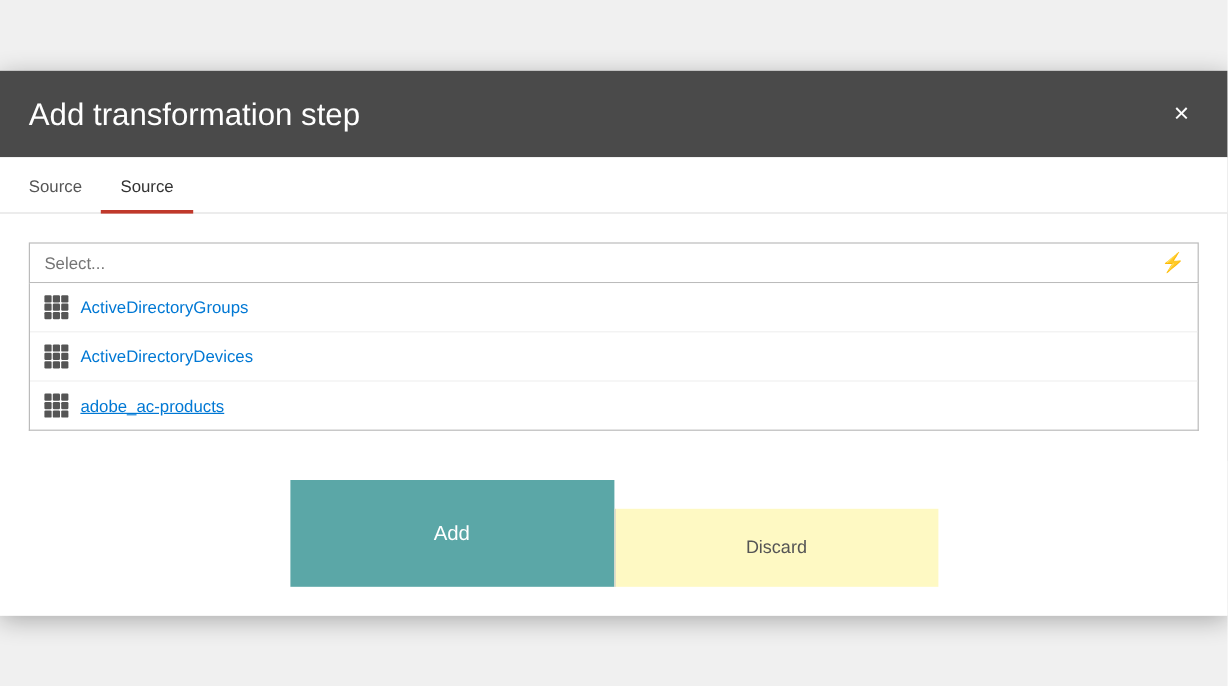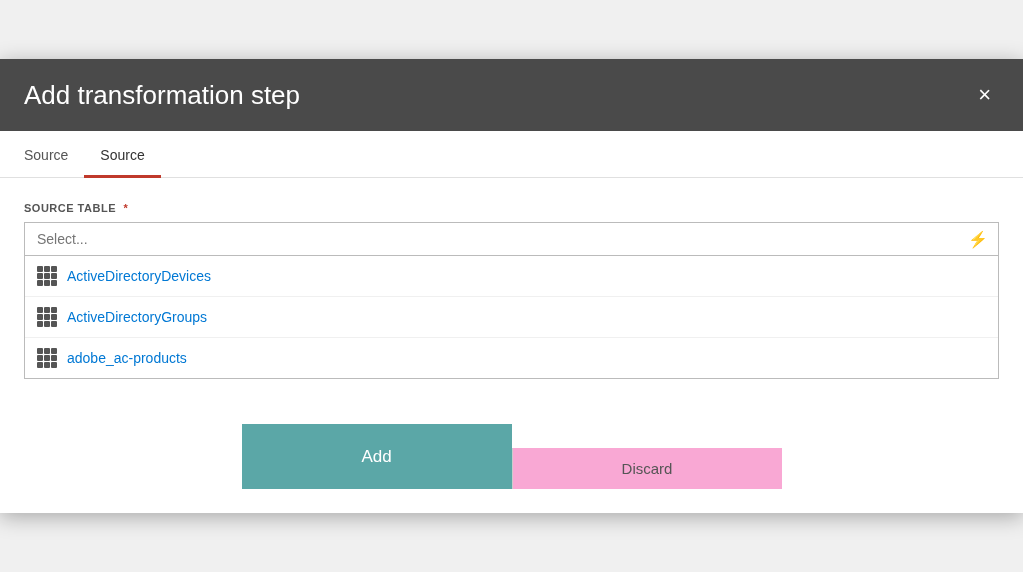--- a/index.html
+++ b/index.html
@@ -129,21 +129,21 @@
 
     .dropdown-item {
       display: flex;
       align-items: center;
       padding: 10px 12px;
       cursor: pointer;
       font-size: 14px;
       color: #0078d4;
       border-bottom: 1px solid #f0f0f0;
     }
-    .dropdown-item:last-child { border-bottom: none; }
+    .dropdown-item:last-child { border-bottom: none; text-decoration: underline; }
 
     .table-icon {
       width: 20px;
       height: 20px;
       margin-right: 10px;
       flex-shrink: 0;
       display: grid;
       grid-template-columns: 1fr 1fr 1fr;
       grid-template-rows: 1fr 1fr 1fr;
       gap: 1.5px;
@@ -164,25 +164,25 @@
       background: #5ba7a7;
       color: #fff;
       border: none;
       padding: 12px 0;
       width: 270px;
       font-size: 17px;
       cursor: pointer;
       font-family: inherit;
     }
     .btn-discard {
-      background: #f9a8d4;
+      background: #fef9c3;
       color: #555;
       border: none;
       border-left: 1px solid #ccc;
-      padding: 12px 0;
+      padding: 24px 0;
       width: 270px;
       font-size: 15px;
       cursor: pointer;
       font-family: inherit;
       margin-top: 24px;
     }
 
     
     .dropdown-list::-webkit-scrollbar { width: 12px; }
     .dropdown-list::-webkit-scrollbar-track { background: #f0f0f0; }
@@ -203,30 +203,41 @@
     <div class="tabs">
       <div class="tab">
         <span>Source</span>
       </div>
       <div class="tab active">
         <span>Source</span>
       </div>
     </div>
 
     <div class="tab-content">
-      <div class="field-label">
-        <span>SOURCE TABLE</span><span class="required-star"> *</span>
-      </div>
 
       <div class="select-wrapper">
         <input class="select-input" type="text" readonly="" placeholder="Select..." style="">
         <span class="select-icon">⚡</span>
       </div>
 
       <div class="dropdown-list">
+        <div class="dropdown-item">
+          <div class="table-icon">
+            <div class="table-icon-cell"></div>
+              <div class="table-icon-cell"></div>
+              <div class="table-icon-cell"></div>
+            <div class="table-icon-cell"></div>
+              <div class="table-icon-cell"></div>
+              <div class="table-icon-cell"></div>
+            <div class="table-icon-cell"></div>
+              <div class="table-icon-cell"></div>
+              <div class="table-icon-cell"></div>
+          </div>
+          <span>ActiveDirectoryGroups</span>
+        </div>
         <div class="dropdown-item">
           <div class="table-icon">
             <div class="table-icon-cell"></div>
               <div class="table-icon-cell"></div>
               <div class="table-icon-cell"></div>
             <div class="table-icon-cell"></div>
               <div class="table-icon-cell"></div>
               <div class="table-icon-cell"></div>
             <div class="table-icon-cell"></div>
               <div class="table-icon-cell"></div>
@@ -239,34 +250,20 @@
             <div class="table-icon-cell"></div>
               <div class="table-icon-cell"></div>
               <div class="table-icon-cell"></div>
             <div class="table-icon-cell"></div>
               <div class="table-icon-cell"></div>
               <div class="table-icon-cell"></div>
             <div class="table-icon-cell"></div>
               <div class="table-icon-cell"></div>
               <div class="table-icon-cell"></div>
           </div>
-          <span>ActiveDirectoryGroups</span>
-        </div>
-        <div class="dropdown-item">
-          <div class="table-icon">
-            <div class="table-icon-cell"></div>
-              <div class="table-icon-cell"></div>
-              <div class="table-icon-cell"></div>
-            <div class="table-icon-cell"></div>
-              <div class="table-icon-cell"></div>
-              <div class="table-icon-cell"></div>
-            <div class="table-icon-cell"></div>
-              <div class="table-icon-cell"></div>
-              <div class="table-icon-cell"></div>
-          </div>
           <span>adobe_ac-products</span>
         </div>
       </div>
     </div>
   </div>
 
   <div class="dialog-footer">
     <button class="btn-add">Add</button>
     <button class="btn-discard">Discard</button>
   </div>

